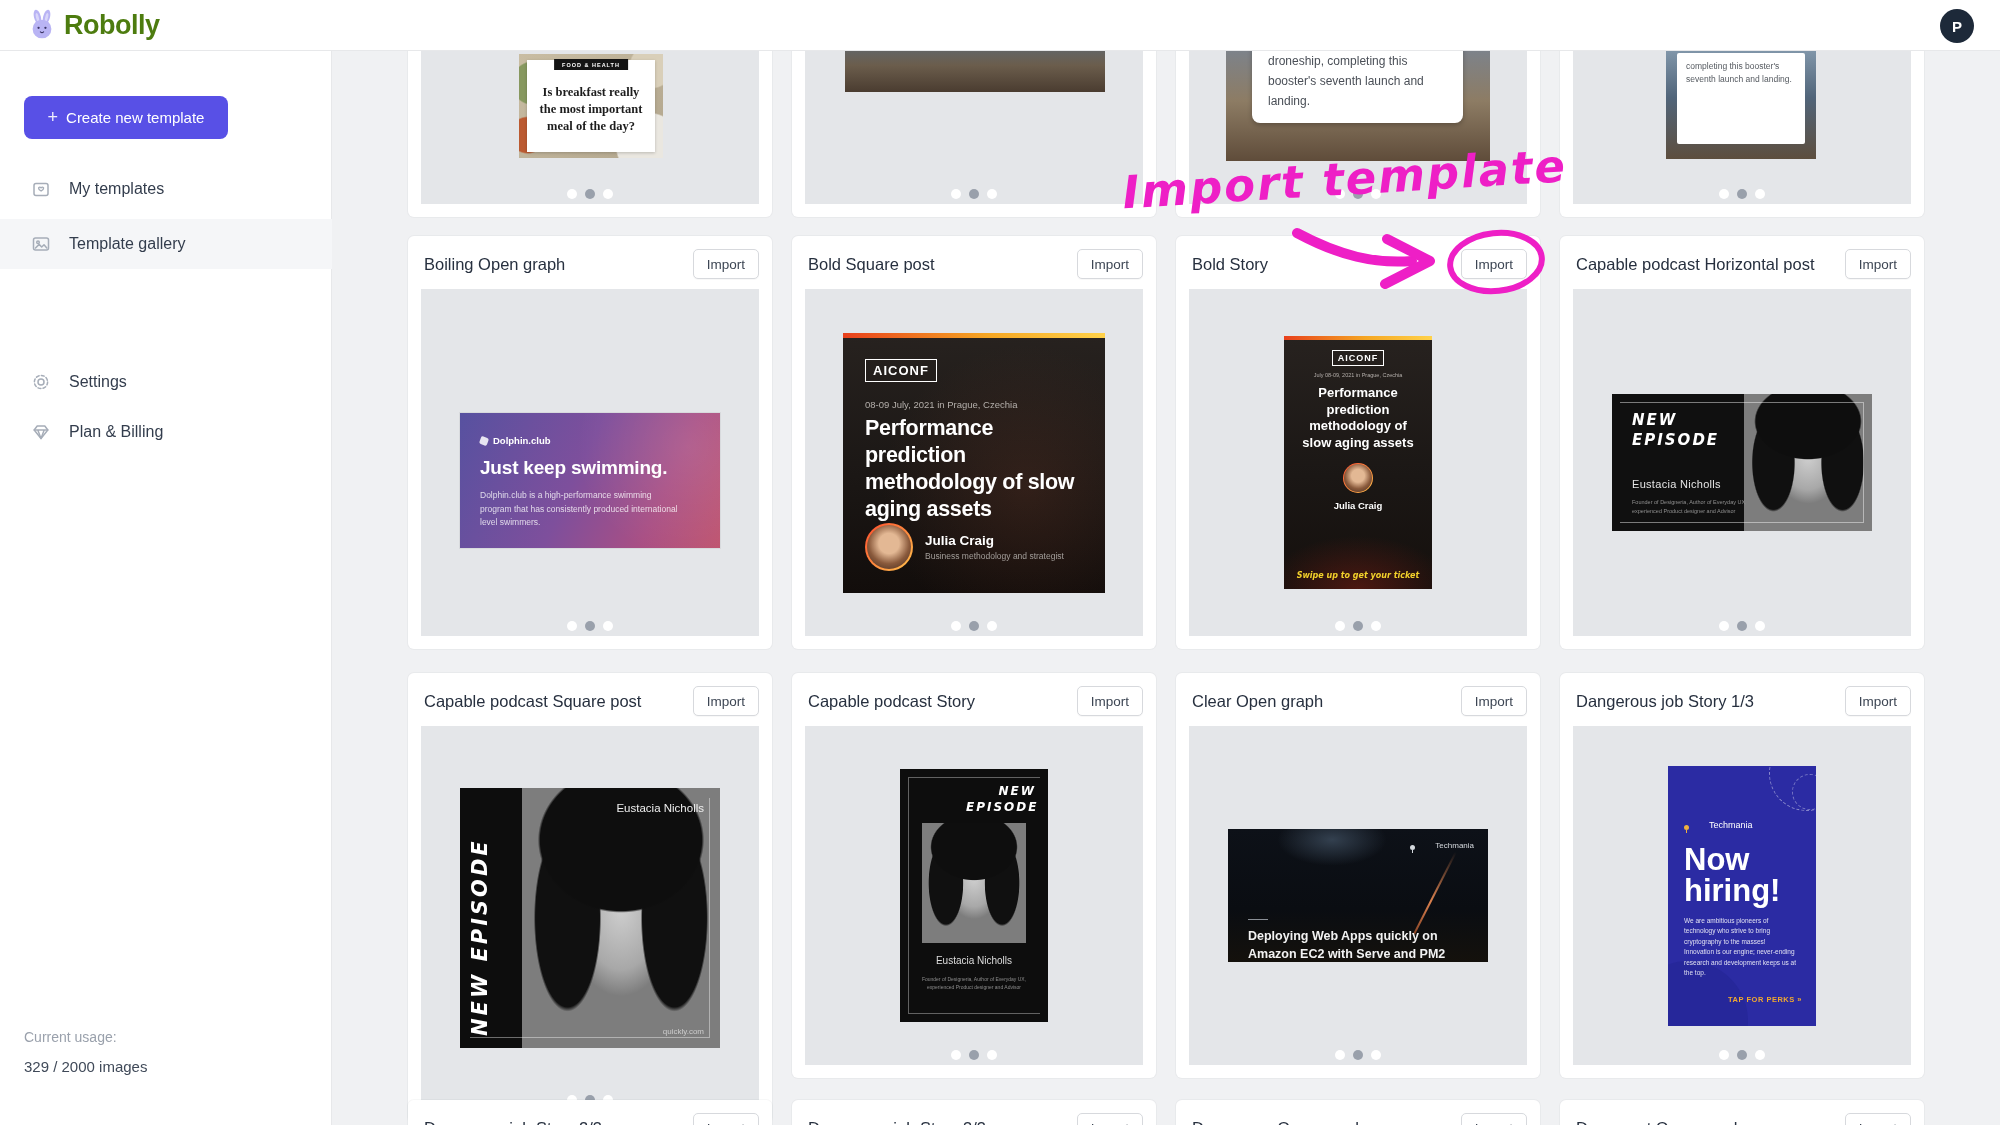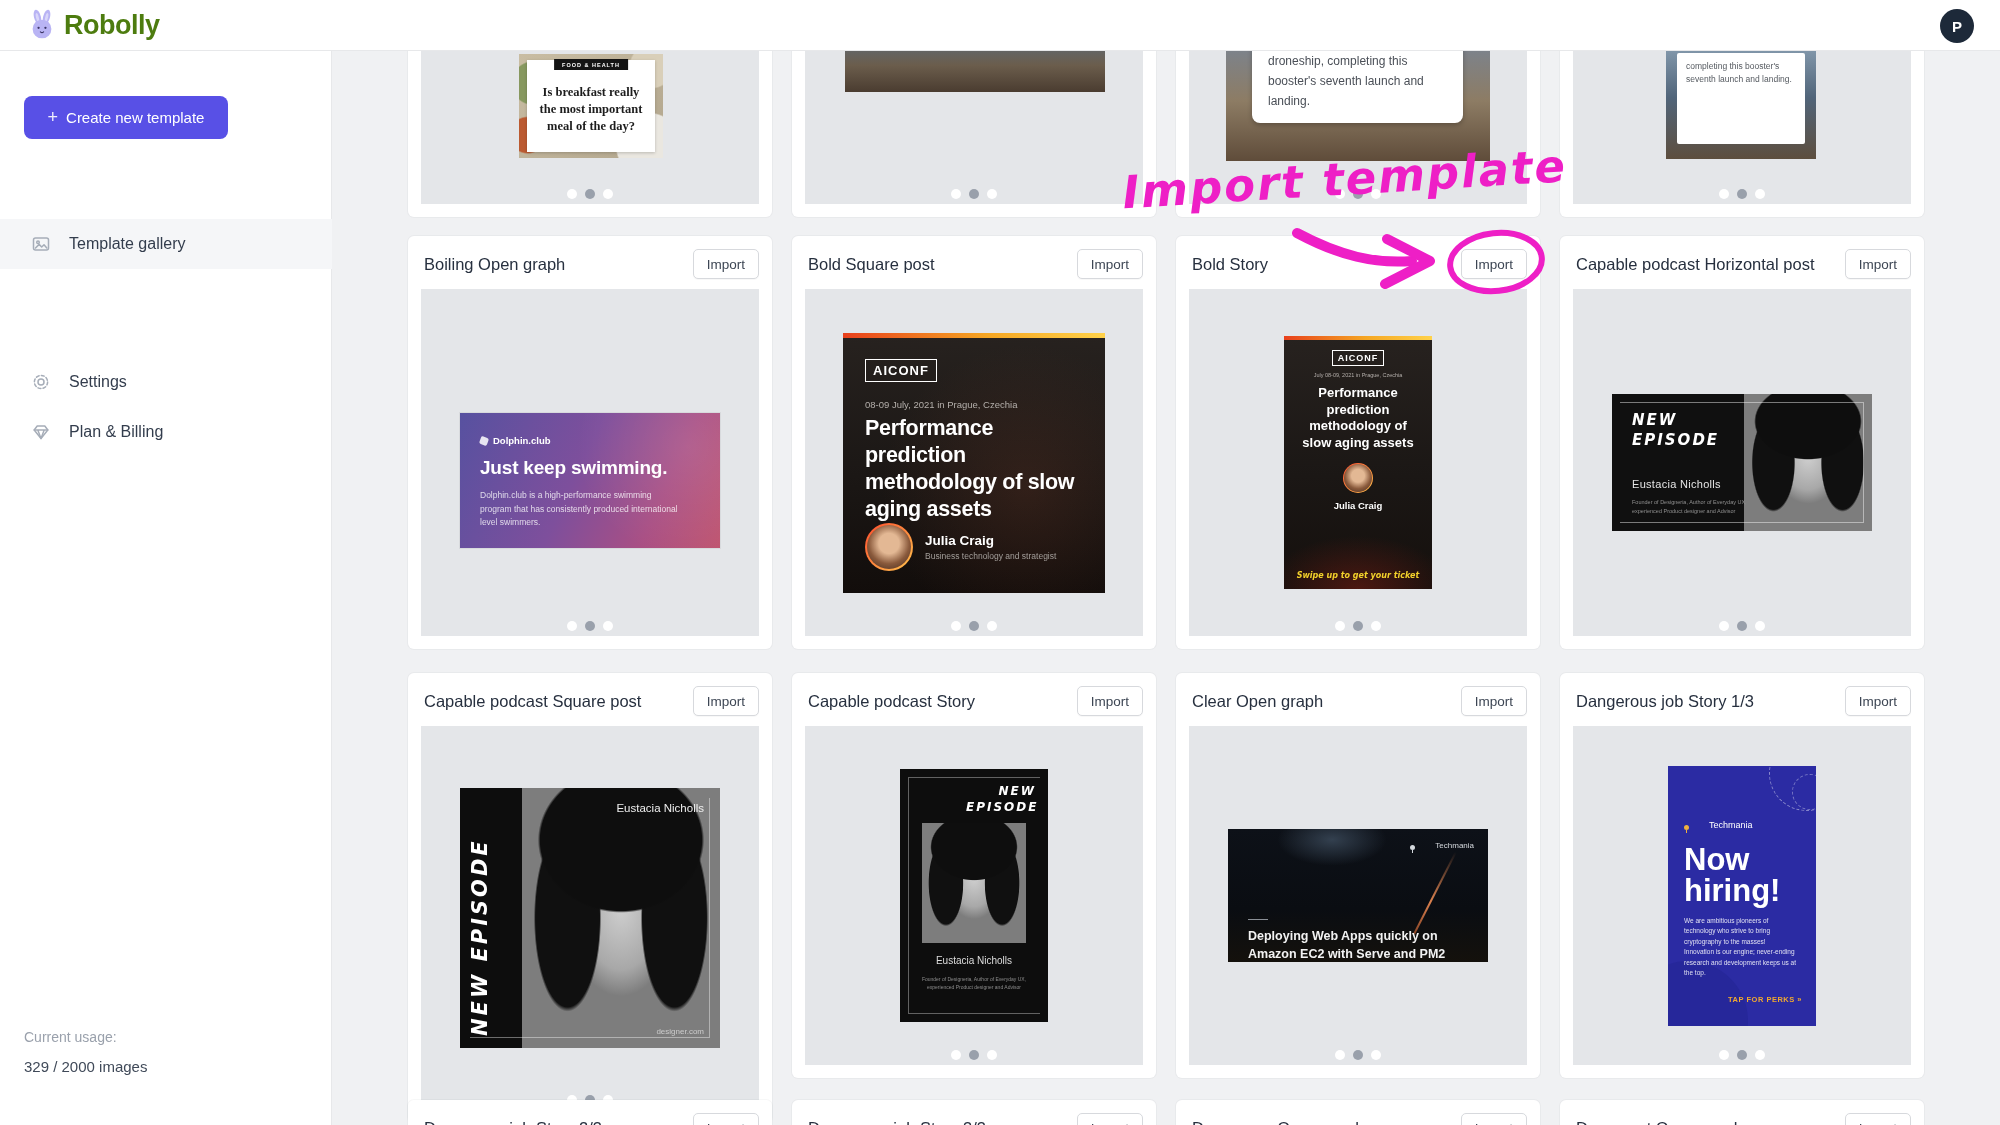--- a/index.html
+++ b/index.html
@@ -279,21 +279,21 @@
   <div class="thumb-area">
     <div class="thumb aiconf-sq">
       <div class="ai-bar"></div>
       <div class="ai-logo">AICONF</div>
       <div class="ai-date">08-09 July, 2021 in Prague, Czechia</div>
       <div class="ai-head">Performance prediction methodology of slow aging assets</div>
       <div class="ai-person">
         <div class="ai-avatar"></div>
         <div>
           <div class="ai-name">Julia Craig</div>
-          <div class="ai-role">Business technology and strategist</div>
+          <div class="ai-role">Business methodology and strategist</div>
         </div>
       </div>
     </div>
     <div class="dots">
         <span class="dot"></span>
         <span class="dot active"></span>
         <span class="dot"></span>
       </div>
   </div>
 </div>
@@ -346,21 +346,21 @@
   <div class="card-head">
     <div class="card-title">Capable podcast Square post</div>
     <button class="import-btn">Import</button>
   </div>
   <div class="thumb-area">
     <div class="thumb pod-sq">
       <div class="portrait"></div>
       <div class="frame"></div>
       <div class="pod-kicker-v hand">NEW EPISODE</div>
       <div class="pod-name-sq">Eustacia Nicholls</div>
-      <div class="pod-site-sq">designer.com</div>
+      <div class="pod-site-sq">quickly.com</div>
     </div>
     <div class="dots">
         <span class="dot"></span>
         <span class="dot active"></span>
         <span class="dot"></span>
       </div>
   </div>
 </div>
 
 <div class="card" style="left:792px; top:673px; height:405px;">
@@ -457,20 +457,29 @@
     <button class="import-btn">Import</button>
   </div>
 </div>
 
 <aside class="sidebar">
   <button class="create-btn">
     <span class="plus">+</span>
     <span>Create new template</span>
   </button>
 
+  <div class="nav-item" style="top:113px;">
+    <span class="nav-icon">
+      <svg width="20" height="20" viewBox="0 0 20 20">
+          <rect x="3" y="4.5" width="14" height="12" rx="2"></rect>
+          <path d="M7.2 9.4 q1.4-1.8 2.8 0 q1.4-1.8 2.8 0 q0 1.8-2.8 3.4 q-2.8-1.6-2.8-3.4 z" transform="scale(0.9) translate(1.2,0.5)"></path>
+        </svg>
+    </span>
+    <span>My templates</span>
+  </div>
 
   <div class="nav-item active" style="top:168px;">
     <span class="nav-icon">
       <svg width="20" height="20" viewBox="0 0 20 20">
           <rect x="2.5" y="4" width="15" height="12" rx="2"></rect>
           <circle cx="7" cy="8.2" r="1.3"></circle>
           <path d="M4.5 14 l3.6-3.6 2.6 2.6 2.3-2.3 2.8 3.3"></path>
         </svg>
     </span>
     <span>Template gallery</span>

